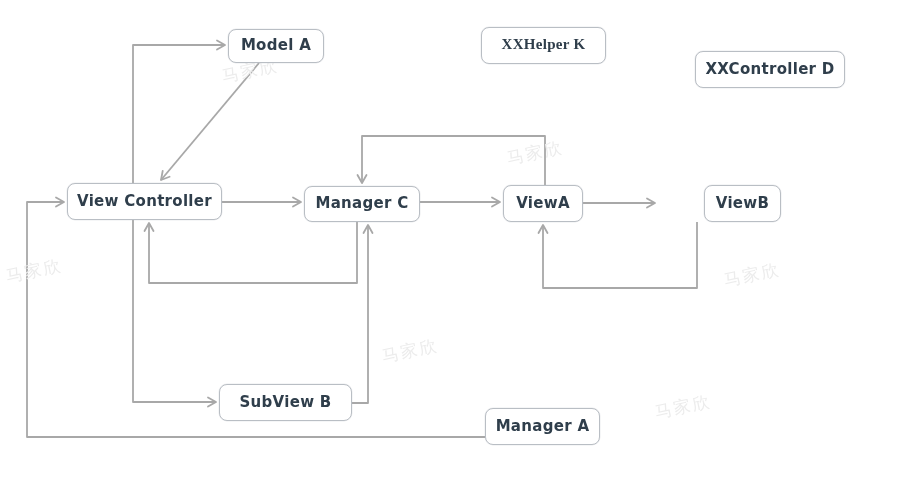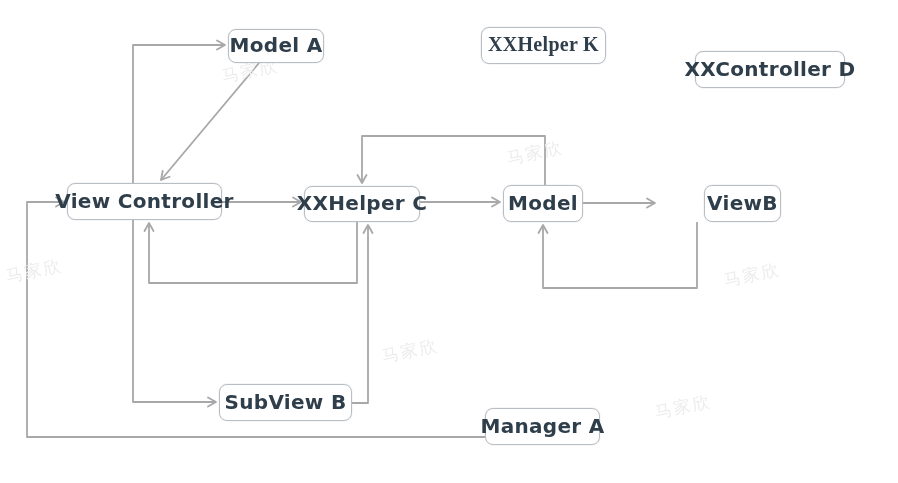--- a/index.html
+++ b/index.html
@@ -41,21 +41,21 @@
     border-radius: 8px;
     display: flex;
     align-items: center;
     justify-content: center;
     z-index: 2;
     box-shadow: 0 0 0 0.5px rgba(180,185,190,0.25);
   }
   .node-label {
     color: var(--node-text);
     font-weight: 700;
-    font-size: 20px;
+    font-size: 15px;
     letter-spacing: 0.3px;
     white-space: nowrap;
     transform: translateY(-1px);
   }
   .watermark {
     position: absolute;
     color: var(--watermark-color);
     font-size: 17px;
     letter-spacing: 2px;
     transform: translate(-50%, -50%) rotate(-12deg);
@@ -95,24 +95,24 @@
       <div class="node" style="left: 481px; top: 27px; width: 125px; height: 37px; font-family: Liberation Serif, serif;">
         <span class="node-label">XXHelper K</span>
       </div>
       <div class="node" style="left: 695px; top: 27px; width: 150px; height: 37px; margin-top: 24px;">
         <span class="node-label">XXController D</span>
       </div>
       <div class="node" style="left: 67px; top: 183px; width: 155px; height: 37px;">
         <span class="node-label">View Controller</span>
       </div>
       <div class="node" style="left: 304px; top: 186px; width: 116px; height: 36px;">
-        <span class="node-label">XXHelper C</span>
+        <span class="node-label">Manager C</span>
       </div>
       <div class="node" style="left: 503px; top: 185px; width: 80px; height: 37px;">
-        <span class="node-label">Model</span>
+        <span class="node-label">ViewA</span>
       </div>
       <div class="node" style="left: 660px; top: 185px; width: 77px; height: 37px; margin-left: 44px;">
         <span class="node-label">ViewB</span>
       </div>
       <div class="node" style="left: 219px; top: 384px; width: 133px; height: 37px;">
         <span class="node-label">SubView B</span>
       </div>
       <div class="node" style="left: 485px; top: 408px; width: 115px; height: 37px; text-align: right;">
         <span class="node-label">Manager A</span>
       </div>

